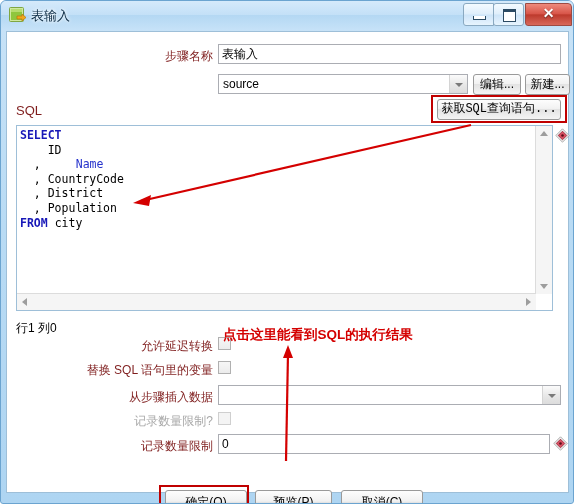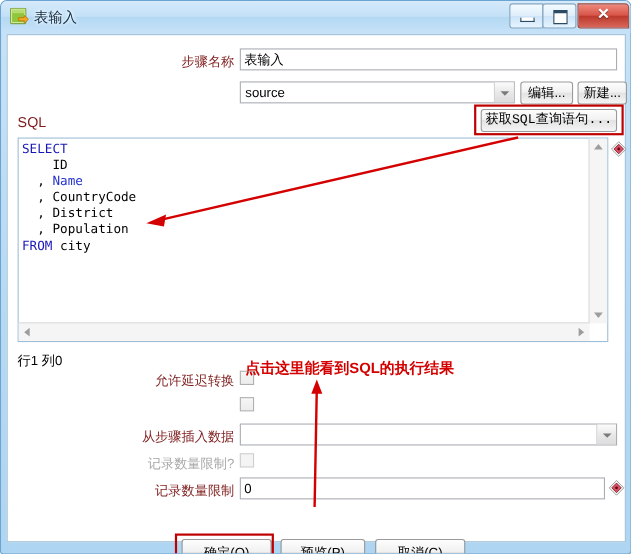--- a/index.html
+++ b/index.html
@@ -179,22 +179,22 @@
   }
   .sqlcode {
     position: absolute;
     left: 3px; top: 2px;
     font-family: "DejaVu Sans Mono", "Liberation Mono", monospace;
     font-size: 11.5px;
     line-height: 14.6px;
     white-space: pre;
     color: #000;
   }
-  .kw { color: #1818b8; font-weight: normal; }
-  .col-hl { color: #2633cc; }
+  .kw { color: #1818b8; font-weight: bold; }
+  .col-hl { color: #2633cc; margin-left: 28px; }
 
   .vscroll {
     position: absolute;
     right: 0; top: 0;
     width: 16px; bottom: 16px;
     background: #f5f5f5;
     border-left: 1px solid #dcdcdc;
   }
   .hscroll {
     position: absolute;
@@ -319,20 +319,21 @@
       <polygon points="7.5,0.8 14.2,7.5 7.5,14.2 0.8,7.5" fill="#f2f2f2" stroke="#9a9a9a" stroke-width="0.8"></polygon>
       <polygon points="7.5,3.2 11.8,7.5 7.5,11.8 3.2,7.5" fill="#d94f63" stroke="#8d2130" stroke-width="0.8"></polygon>
       <circle cx="7.5" cy="7.5" r="1.3" fill="#5a0d18"></circle>
     </svg>
 
     <div class="statusline" style="left:9px; top:288px;">行1 列0</div>
 
     <div class="lbl" style="left:90px; top:306px; width:116px;">允许延迟转换</div>
     <div class="checkbox" style="left:211px; top:305px;"></div>
 
+    <div class="lbl" style="left:52px; top:330px; width:154px;">替换 SQL 语句里的变量</div>
     <div class="checkbox" style="left:211px; top:329px;"></div>
 
     <div class="lbl" style="left:90px; top:357px; width:116px;">从步骤插入数据</div>
     <div class="combo" style="left:211px; top:353px; width:343px; height:20px;">
       <span class="val"></span>
       <span class="arrowbox"></span>
     </div>
 
     <div class="lbl dim" style="left:110px; top:381px; width:96px;">记录数量限制?</div>
     <div class="checkbox disabled" style="left:211px; top:380px;"></div>

